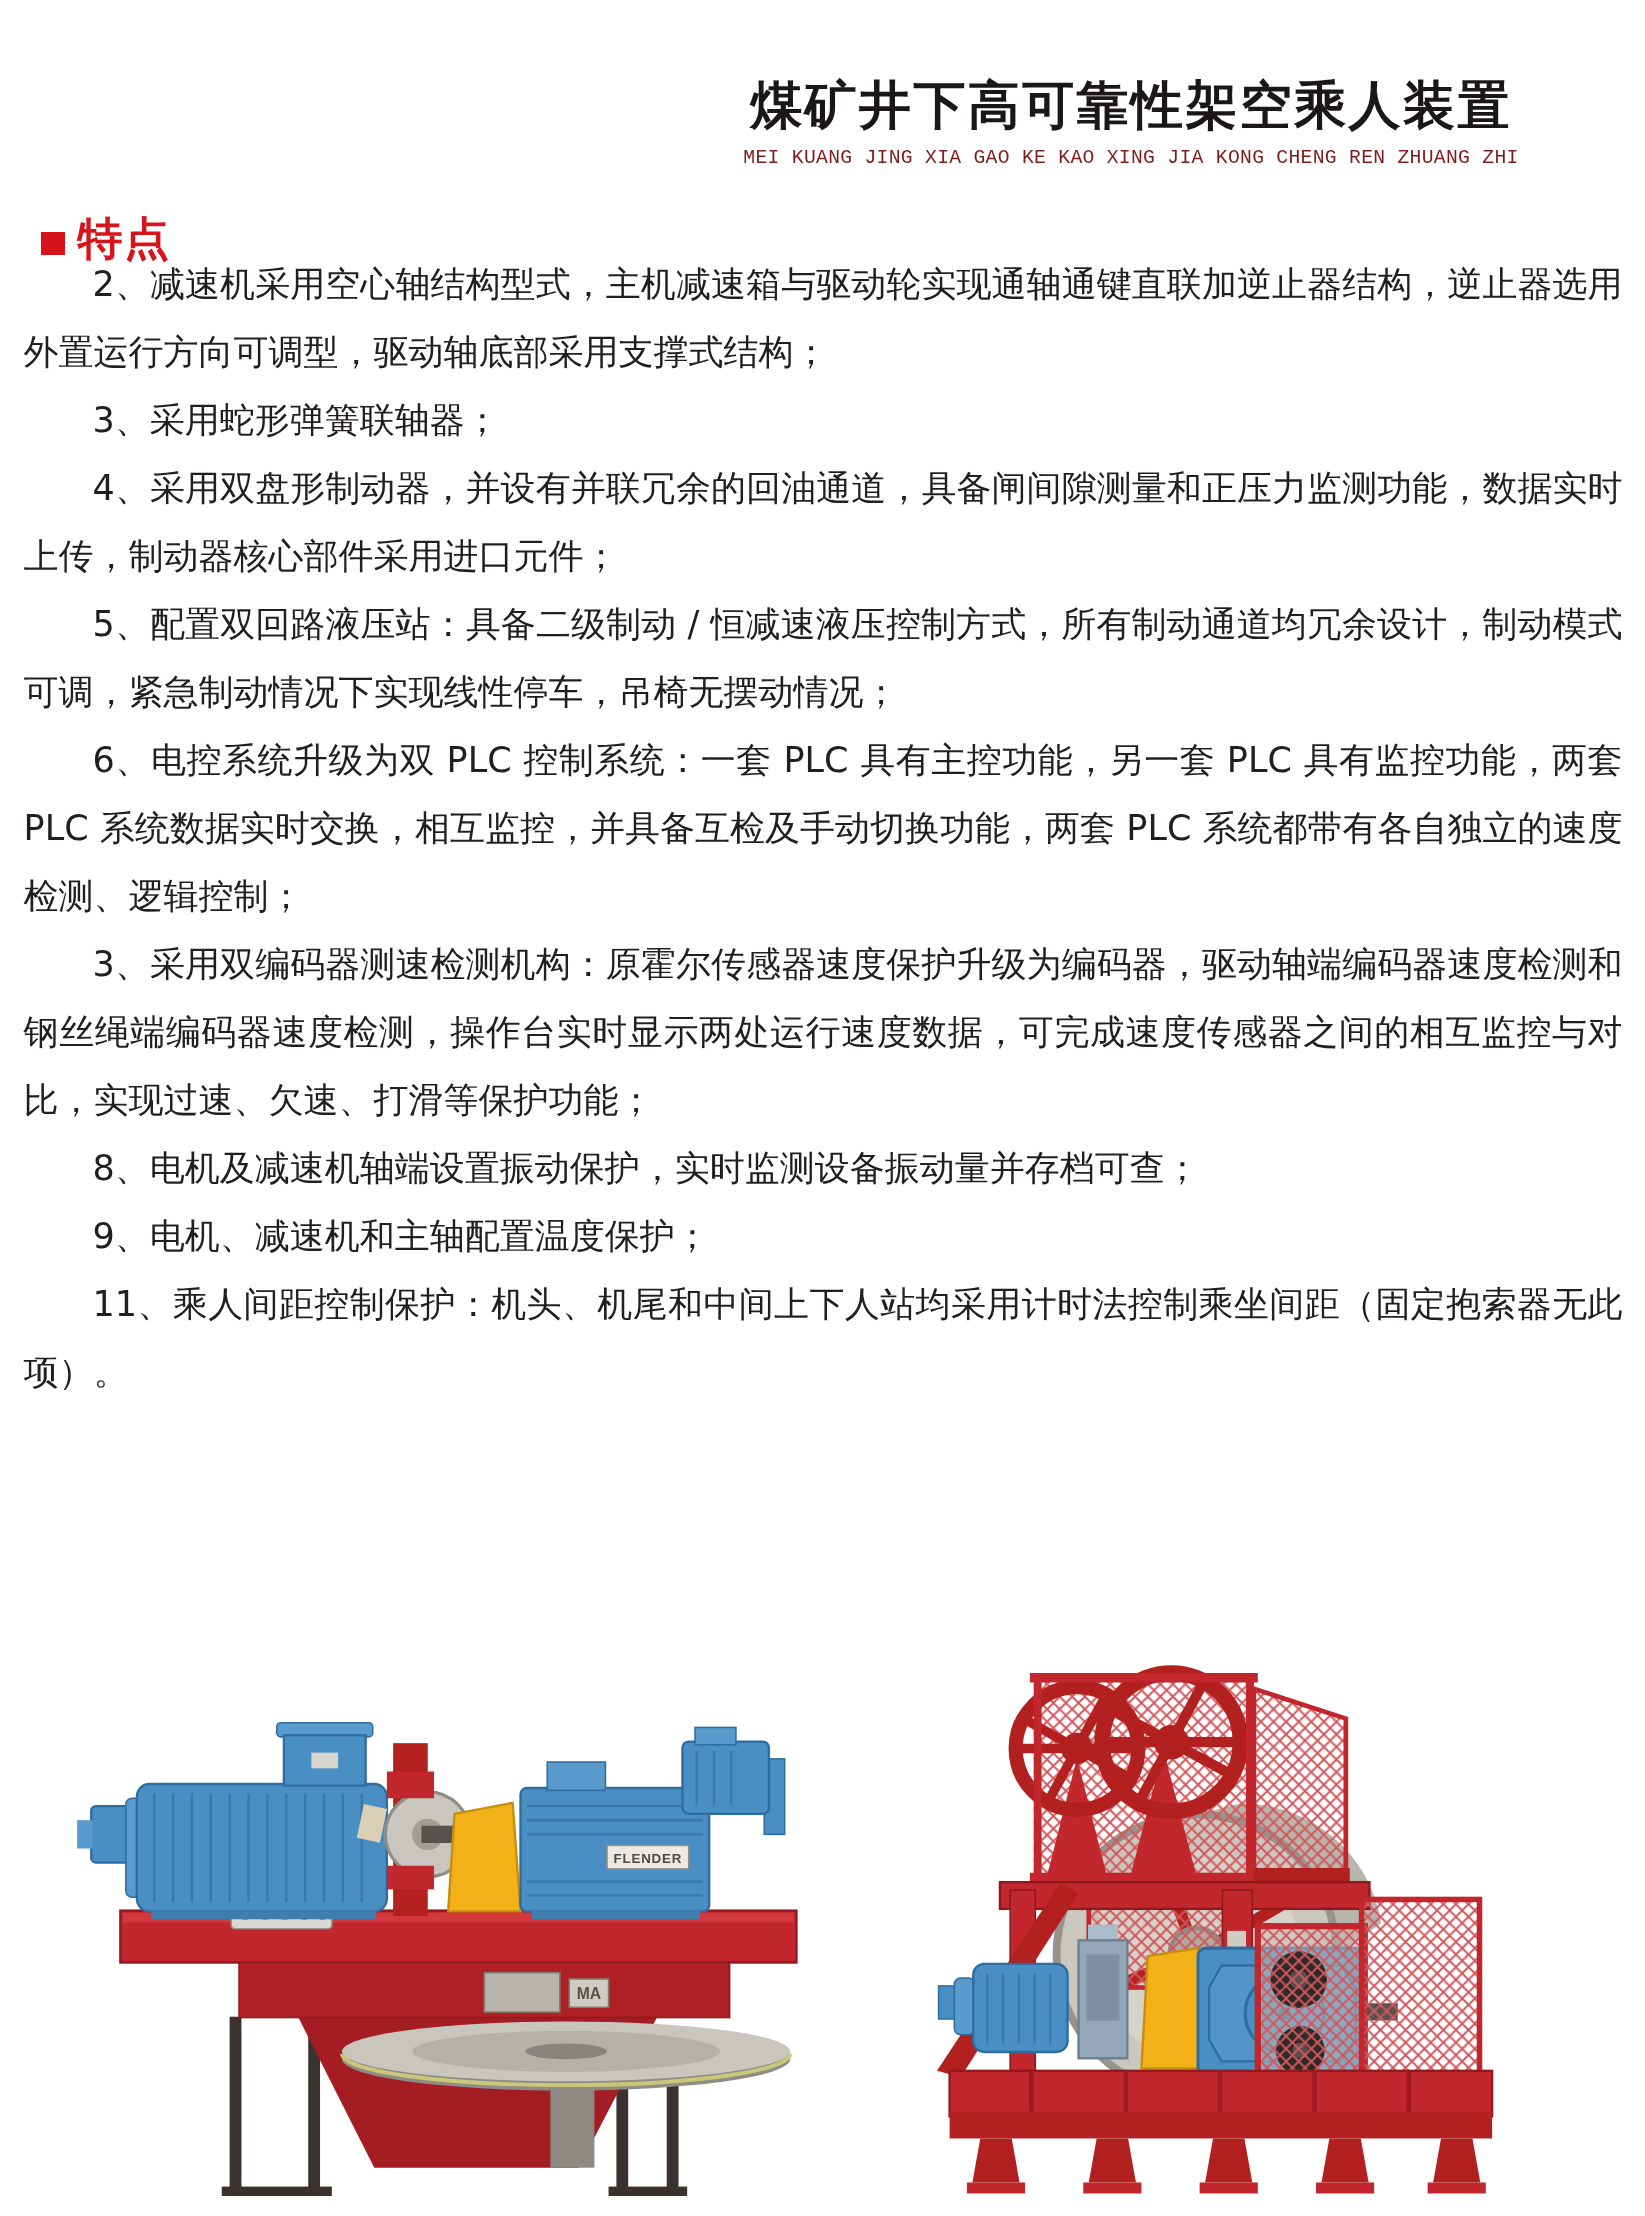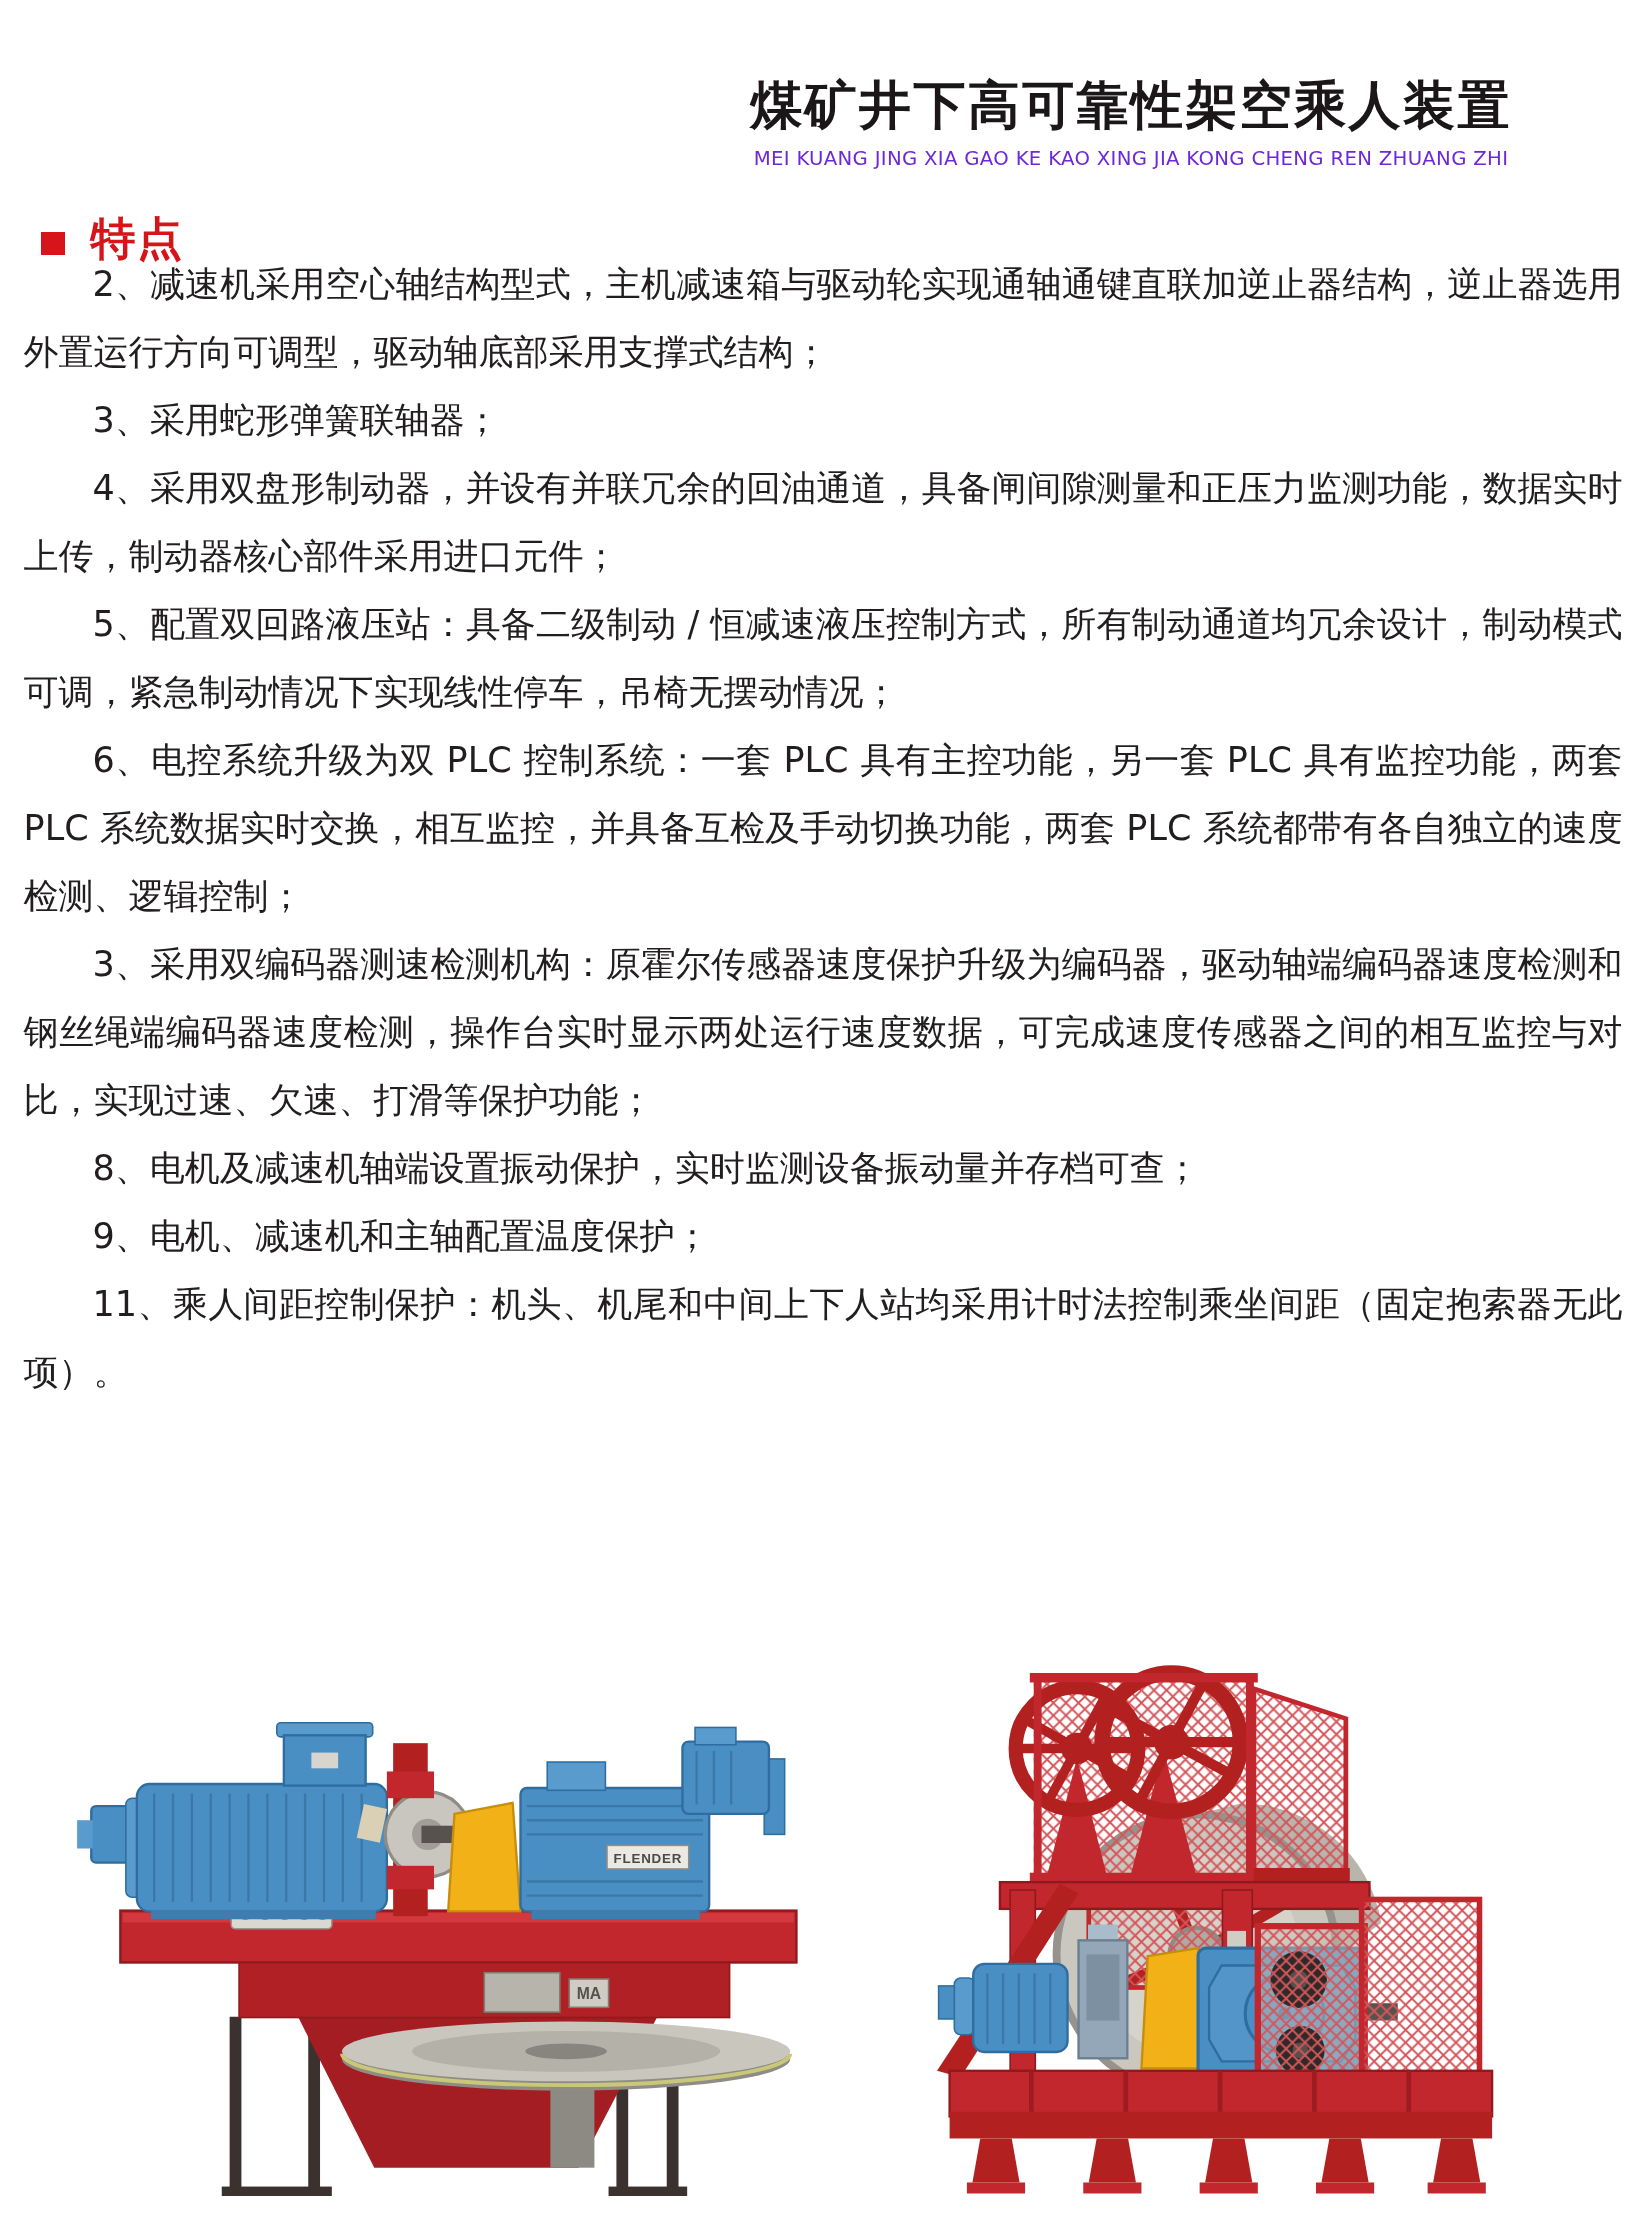--- a/index.html
+++ b/index.html
@@ -2,22 +2,22 @@
 <html lang="zh" style="font-size:12.6px"><head>
 <meta charset="utf-8">
 <style>
   html,body{margin:0;padding:0;background:#ffffff;}
   .page{
     position:relative;width:1646px;height:2216px;background:#ffffff;overflow:hidden;
     font-family:"DejaVu Sans","Liberation Sans",sans-serif;color:#1e1a1b;
   }
   .header{position:absolute;top:31px;right:39px;width:952px;text-align:center;}
   .title{font-size:52px;font-weight:700;letter-spacing:2.4px;color:#1b1718;line-height:1.1;margin-top:46px;}
-  .subtitle{margin-top:12.6px;font-size:19.7px;letter-spacing:0.3px;color:#6d28d9;white-space:nowrap;}
-  .section-heading{position:absolute;top:209px;left:41px;display:flex;align-items:center;gap:26px;}
+  .subtitle{margin-top:12.6px;font-size:19.7px;letter-spacing:0.3px;color:#7f1d1d;white-space:nowrap;font-family:Liberation Mono, monospace;}
+  .section-heading{position:absolute;top:209px;left:41px;display:flex;align-items:center;gap:13px;}
   .bullet-square{width:23.6px;height:23.6px;background:#d7141a;margin-top:9.4px;}
   .section-heading h2{margin:0;font-size:45px;font-weight:700;color:#d7141a;letter-spacing:1.6px;}
   .features{position:absolute;top:250px;left:23.6px;width:1599px;font-size:35px;line-height:68px;text-align:justify;color:#221e1f;}
   .features p{margin:0;text-indent:69px;}
   figure{position:absolute;margin:0;}
   .photo-left{left:75px;top:1696px;width:744px;height:511px;}
   .photo-right{left:921px;top:1640px;width:606px;height:570px;}
   figure svg{display:block;width:100%;height:100%;}
   svg text{font-family:"Liberation Sans","DejaVu Sans",sans-serif;}
 </style>

